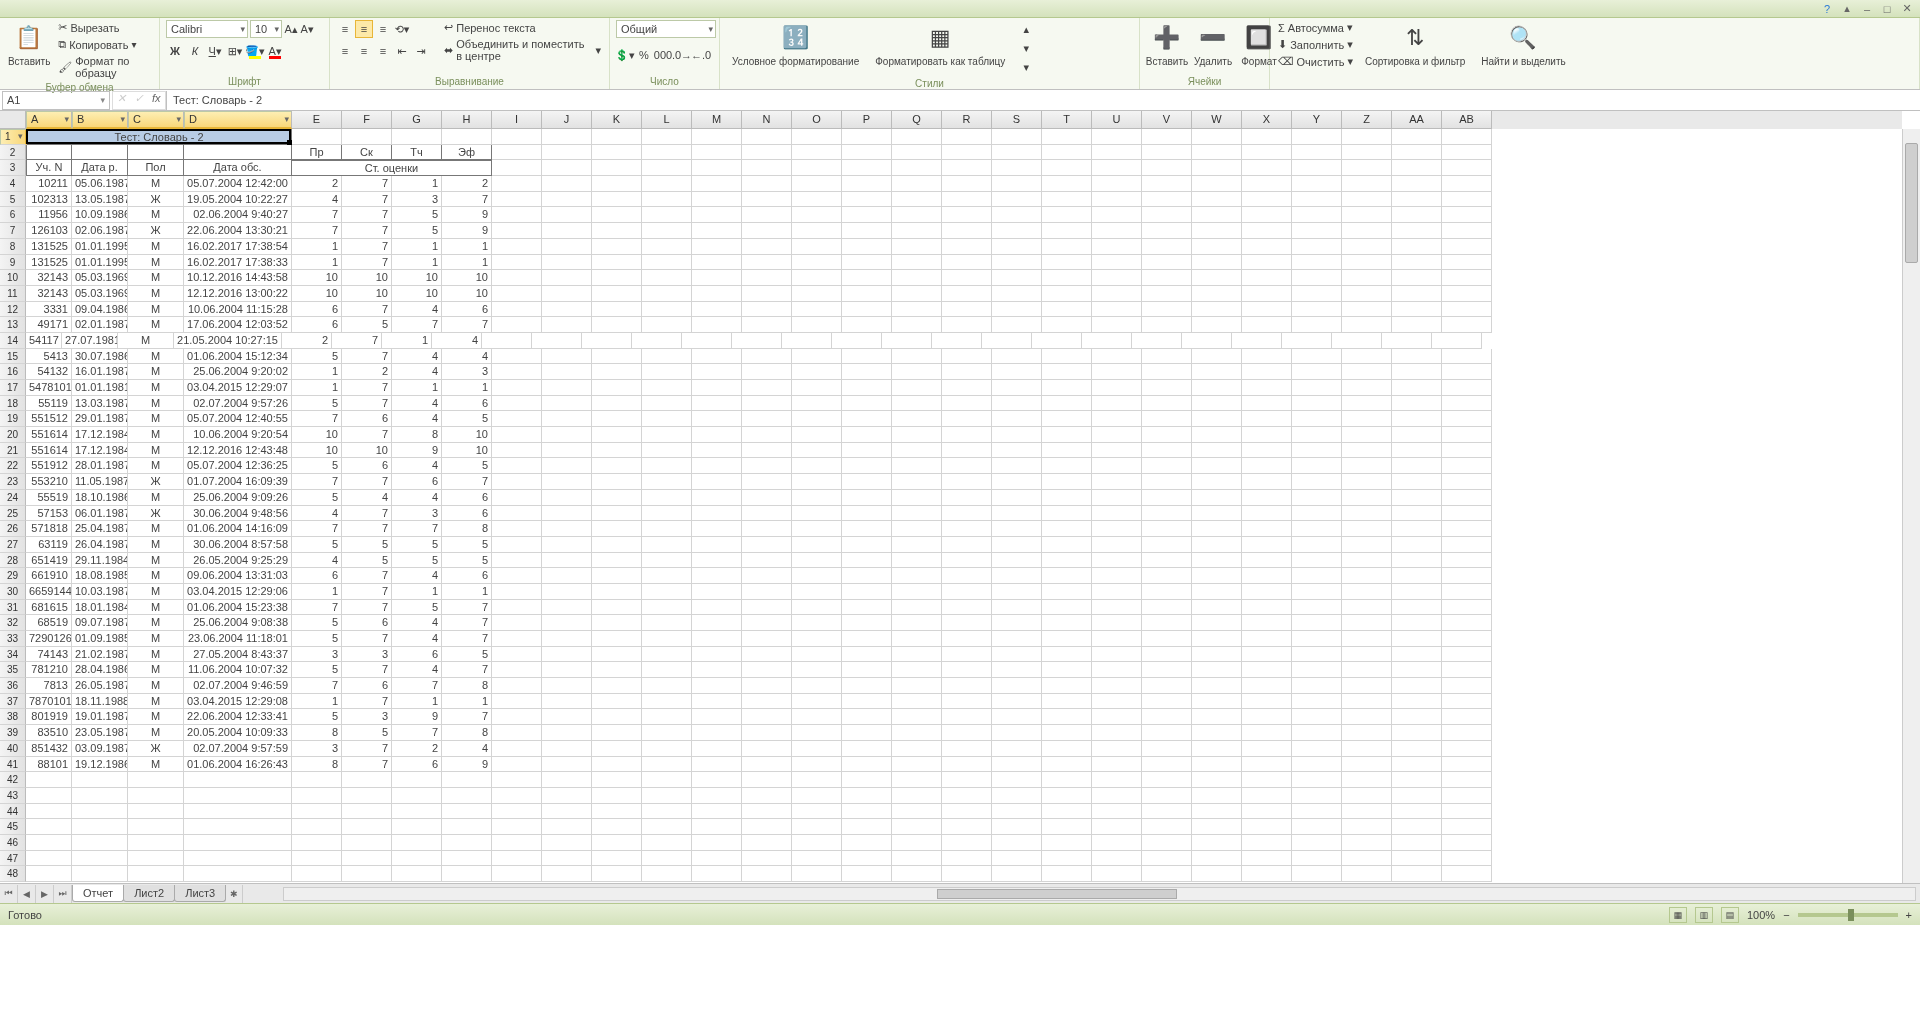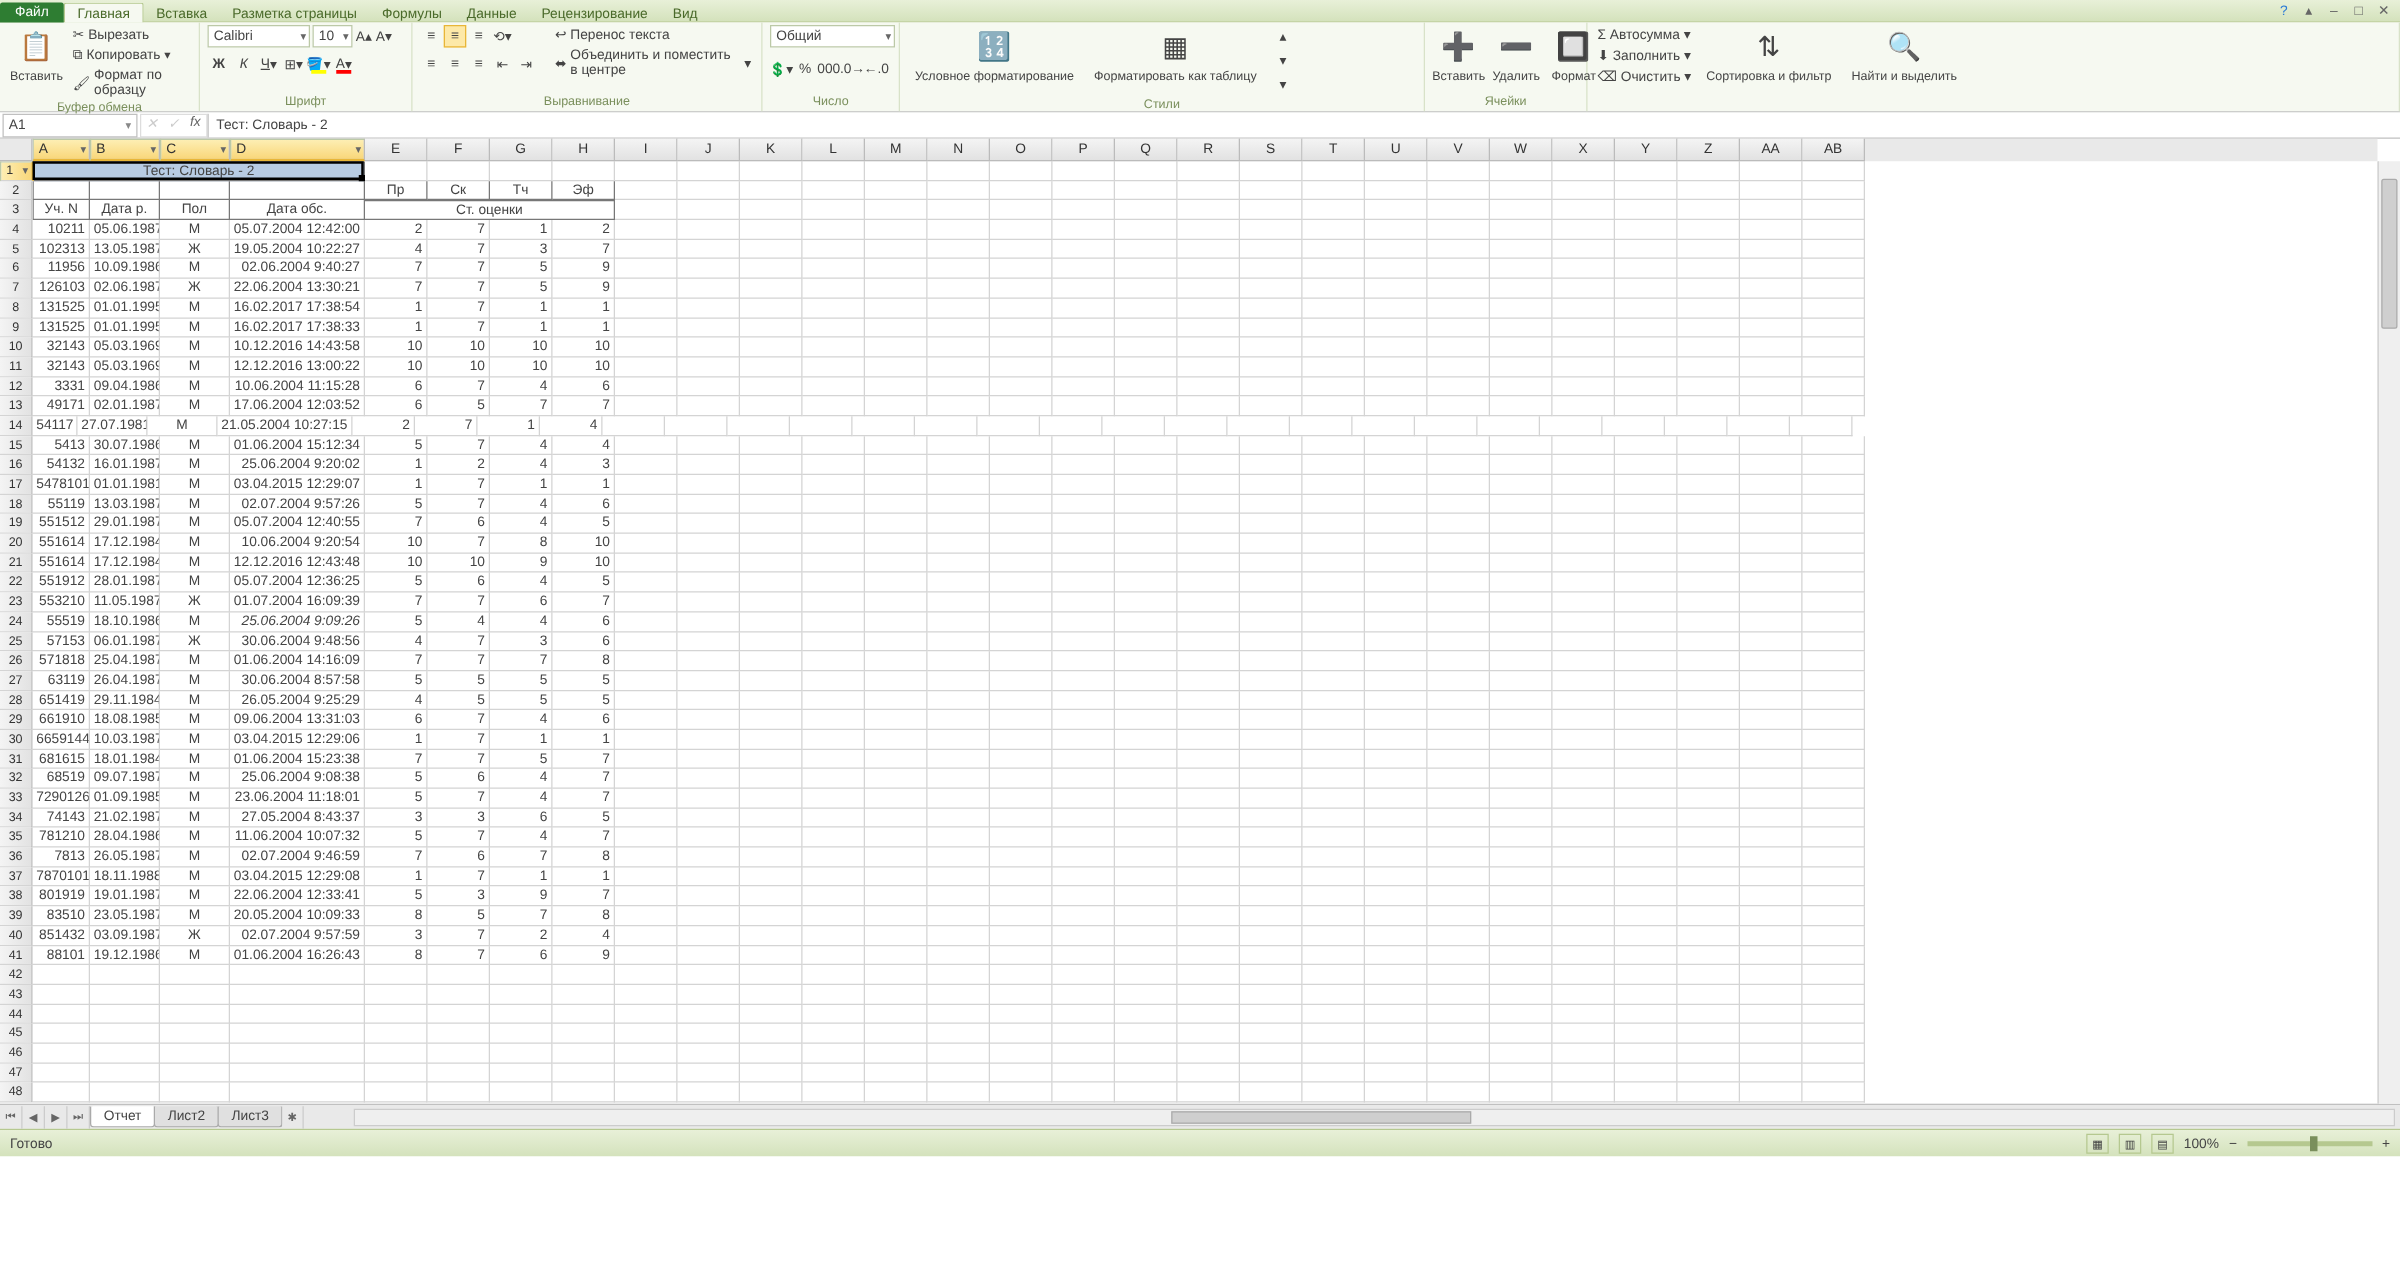--- a/index.html
+++ b/index.html
@@ -72,30 +72,20 @@
 .statusbar .right{margin-left:auto;display:flex;align-items:center;gap:8px;}
 .zoomslider{width:100px;height:4px;background:#b5c88f;position:relative;}
 .zoomslider::after{content:"";position:absolute;left:50%;top:-4px;width:6px;height:12px;background:#7a8f5c;}
 .viewbtn{width:18px;height:16px;border:1px solid #b5c88f;display:inline-flex;align-items:center;justify-content:center;font-size:9px;}
 .chk{font-size:10px;}
 </style>
 </head>
 <body>
 
 <div class="titlebar">
-  <div class="tabrow">
-    <div class="tab file">Файл</div>
-    <div class="tab active">Главная</div>
-    <div class="tab">Вставка</div>
-    <div class="tab">Разметка страницы</div>
-    <div class="tab">Формулы</div>
-    <div class="tab">Данные</div>
-    <div class="tab">Рецензирование</div>
-    <div class="tab">Вид</div>
-  </div>
   <div class="window-ctrls">
     <span style="color:#2b7bd6">?</span>
     <span>▴</span>
     <span>–</span>
     <span>□</span>
     <span>✕</span>
   </div>
 </div>
 
 <div class="ribbon">
@@ -977,21 +967,21 @@
         <div class="cell" style="width: 50px;"></div>
         <div class="cell" style="width: 50px;"></div>
         <div class="cell" style="width: 50px;"></div>
         <div class="cell" style="width: 50px;"></div>
         <div class="cell" style="width: 50px;"></div>
       </div>
       <div class="row">
         <div class="cell ar" style="width: 46px;">55519</div>
         <div class="cell ar" style="width: 56px;">18.10.1986</div>
         <div class="cell ac" style="width: 56px;">М</div>
-        <div class="cell ar" style="width: 108px; font-style: italic;">25.06.2004 9:09:26</div>
+        <div class="cell ar" style="width: 108px;">25.06.2004 9:09:26</div>
         <div class="cell ar" style="width: 50px;">5</div>
         <div class="cell ar" style="width: 50px;">4</div>
         <div class="cell ar" style="width: 50px;">4</div>
         <div class="cell ar" style="width: 50px;">6</div>
         <div class="cell" style="width: 50px;"></div>
         <div class="cell" style="width: 50px;"></div>
         <div class="cell" style="width: 50px;"></div>
         <div class="cell" style="width: 50px;"></div>
         <div class="cell" style="width: 50px;"></div>
         <div class="cell" style="width: 50px;"></div>

